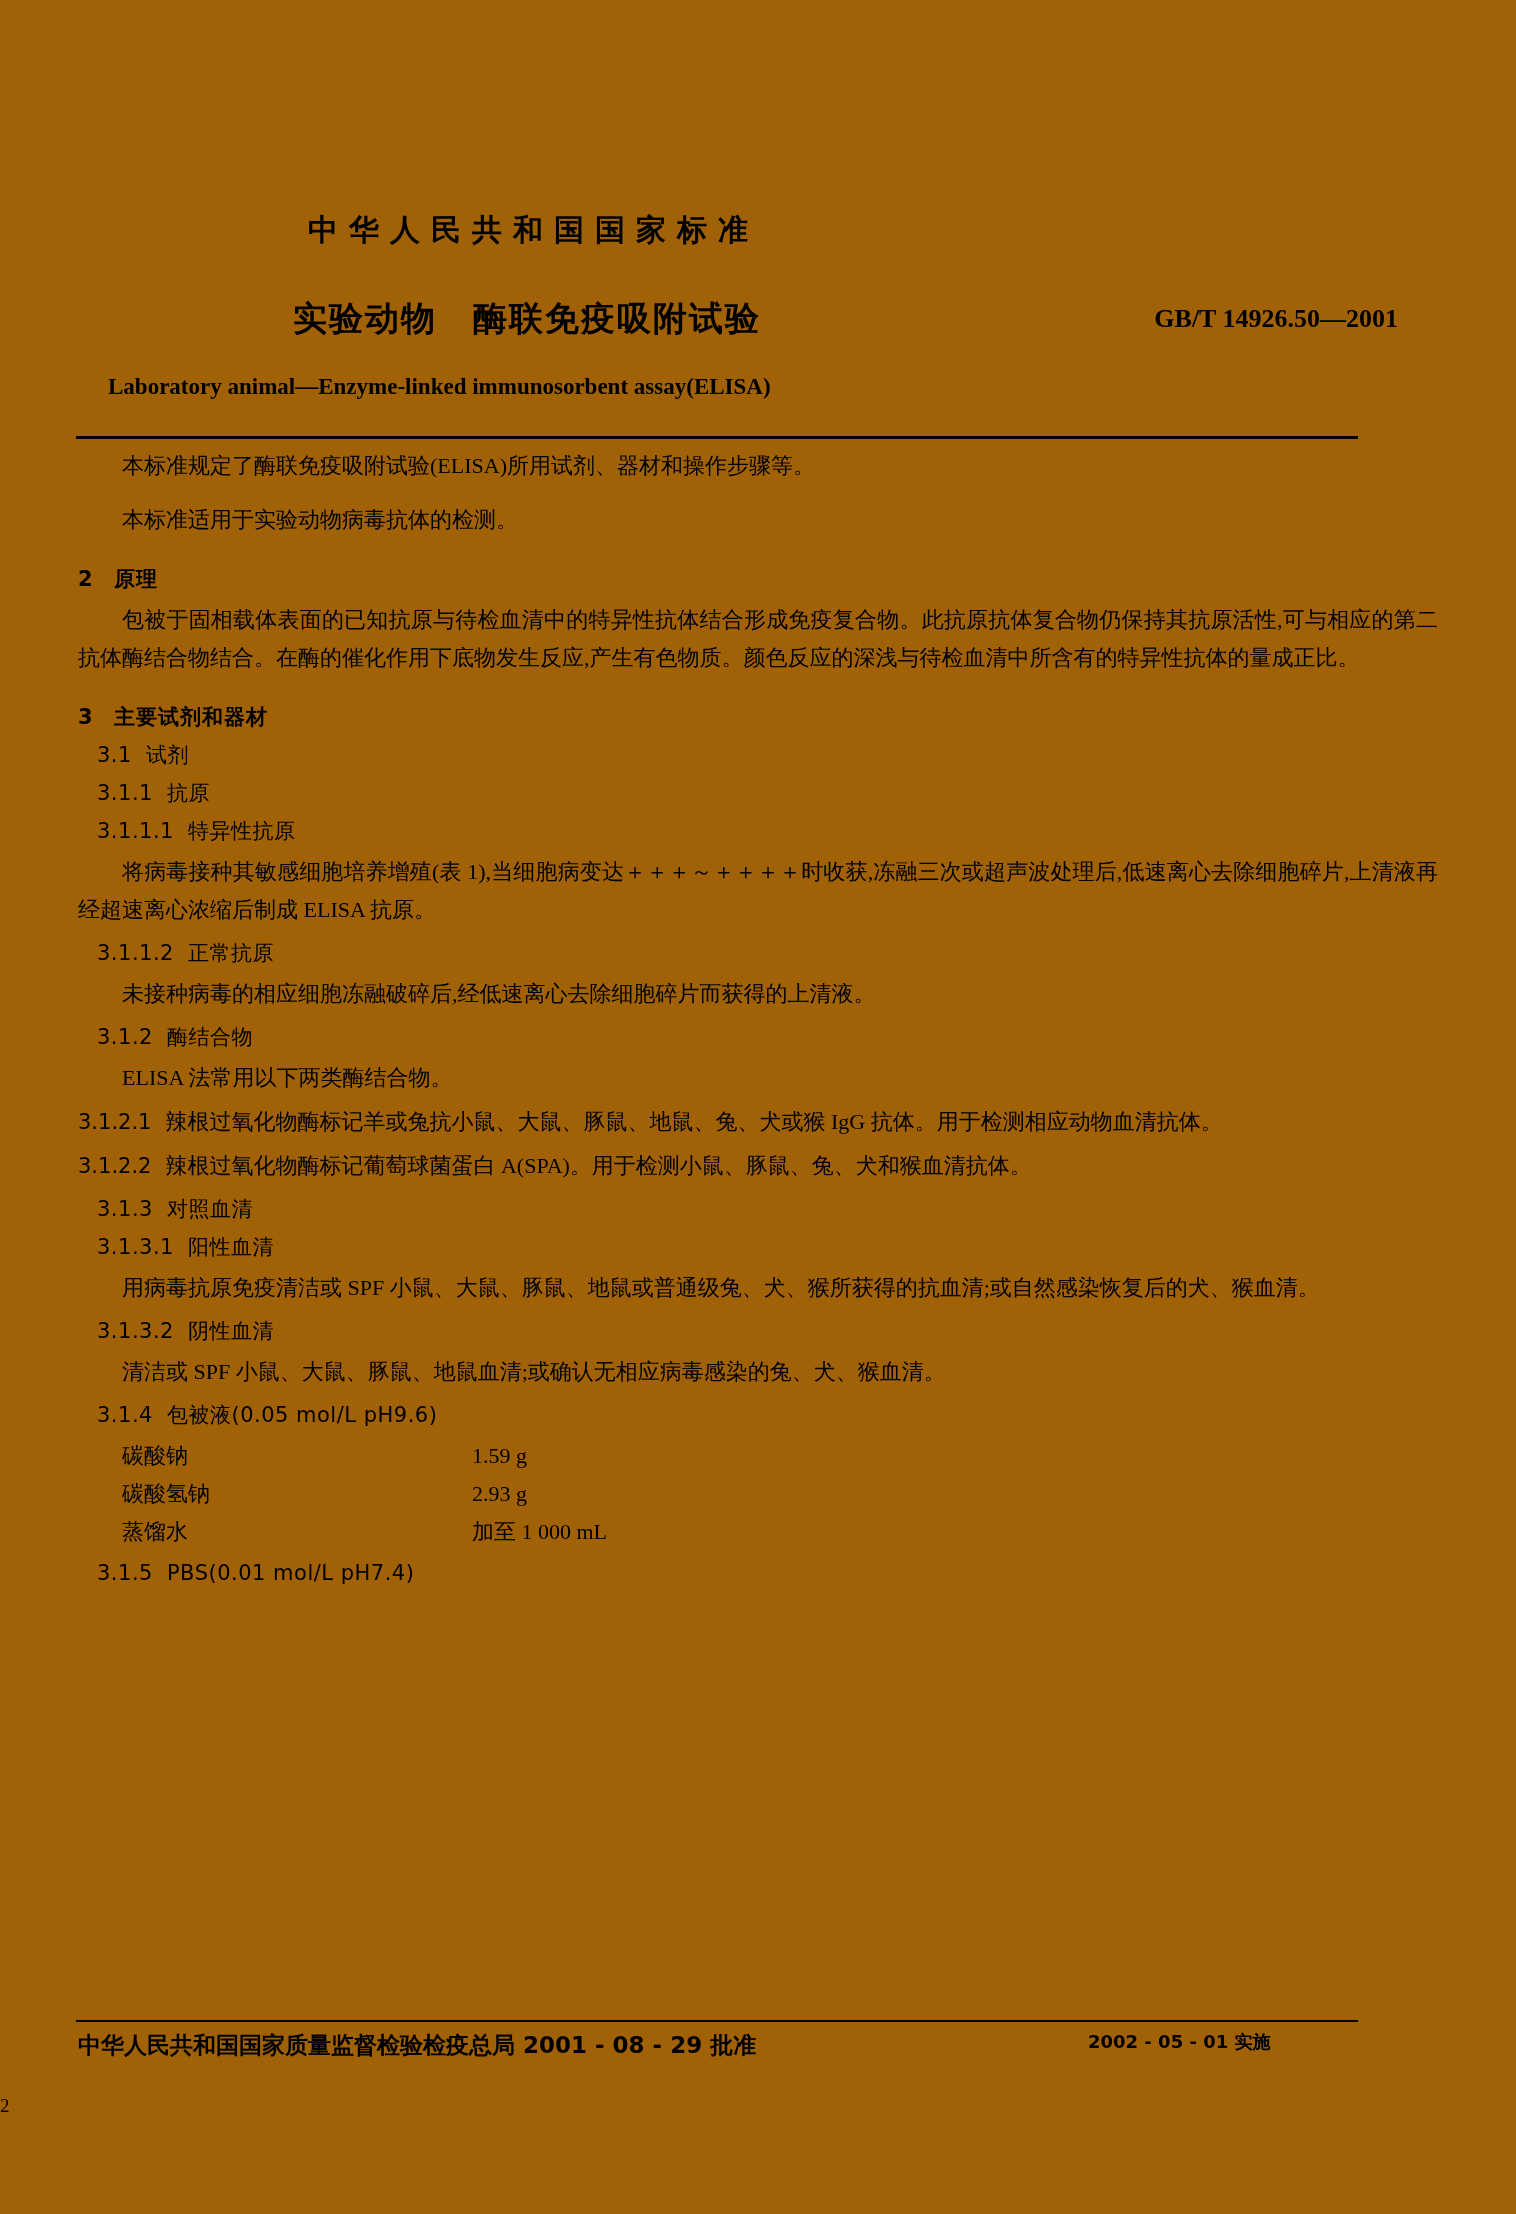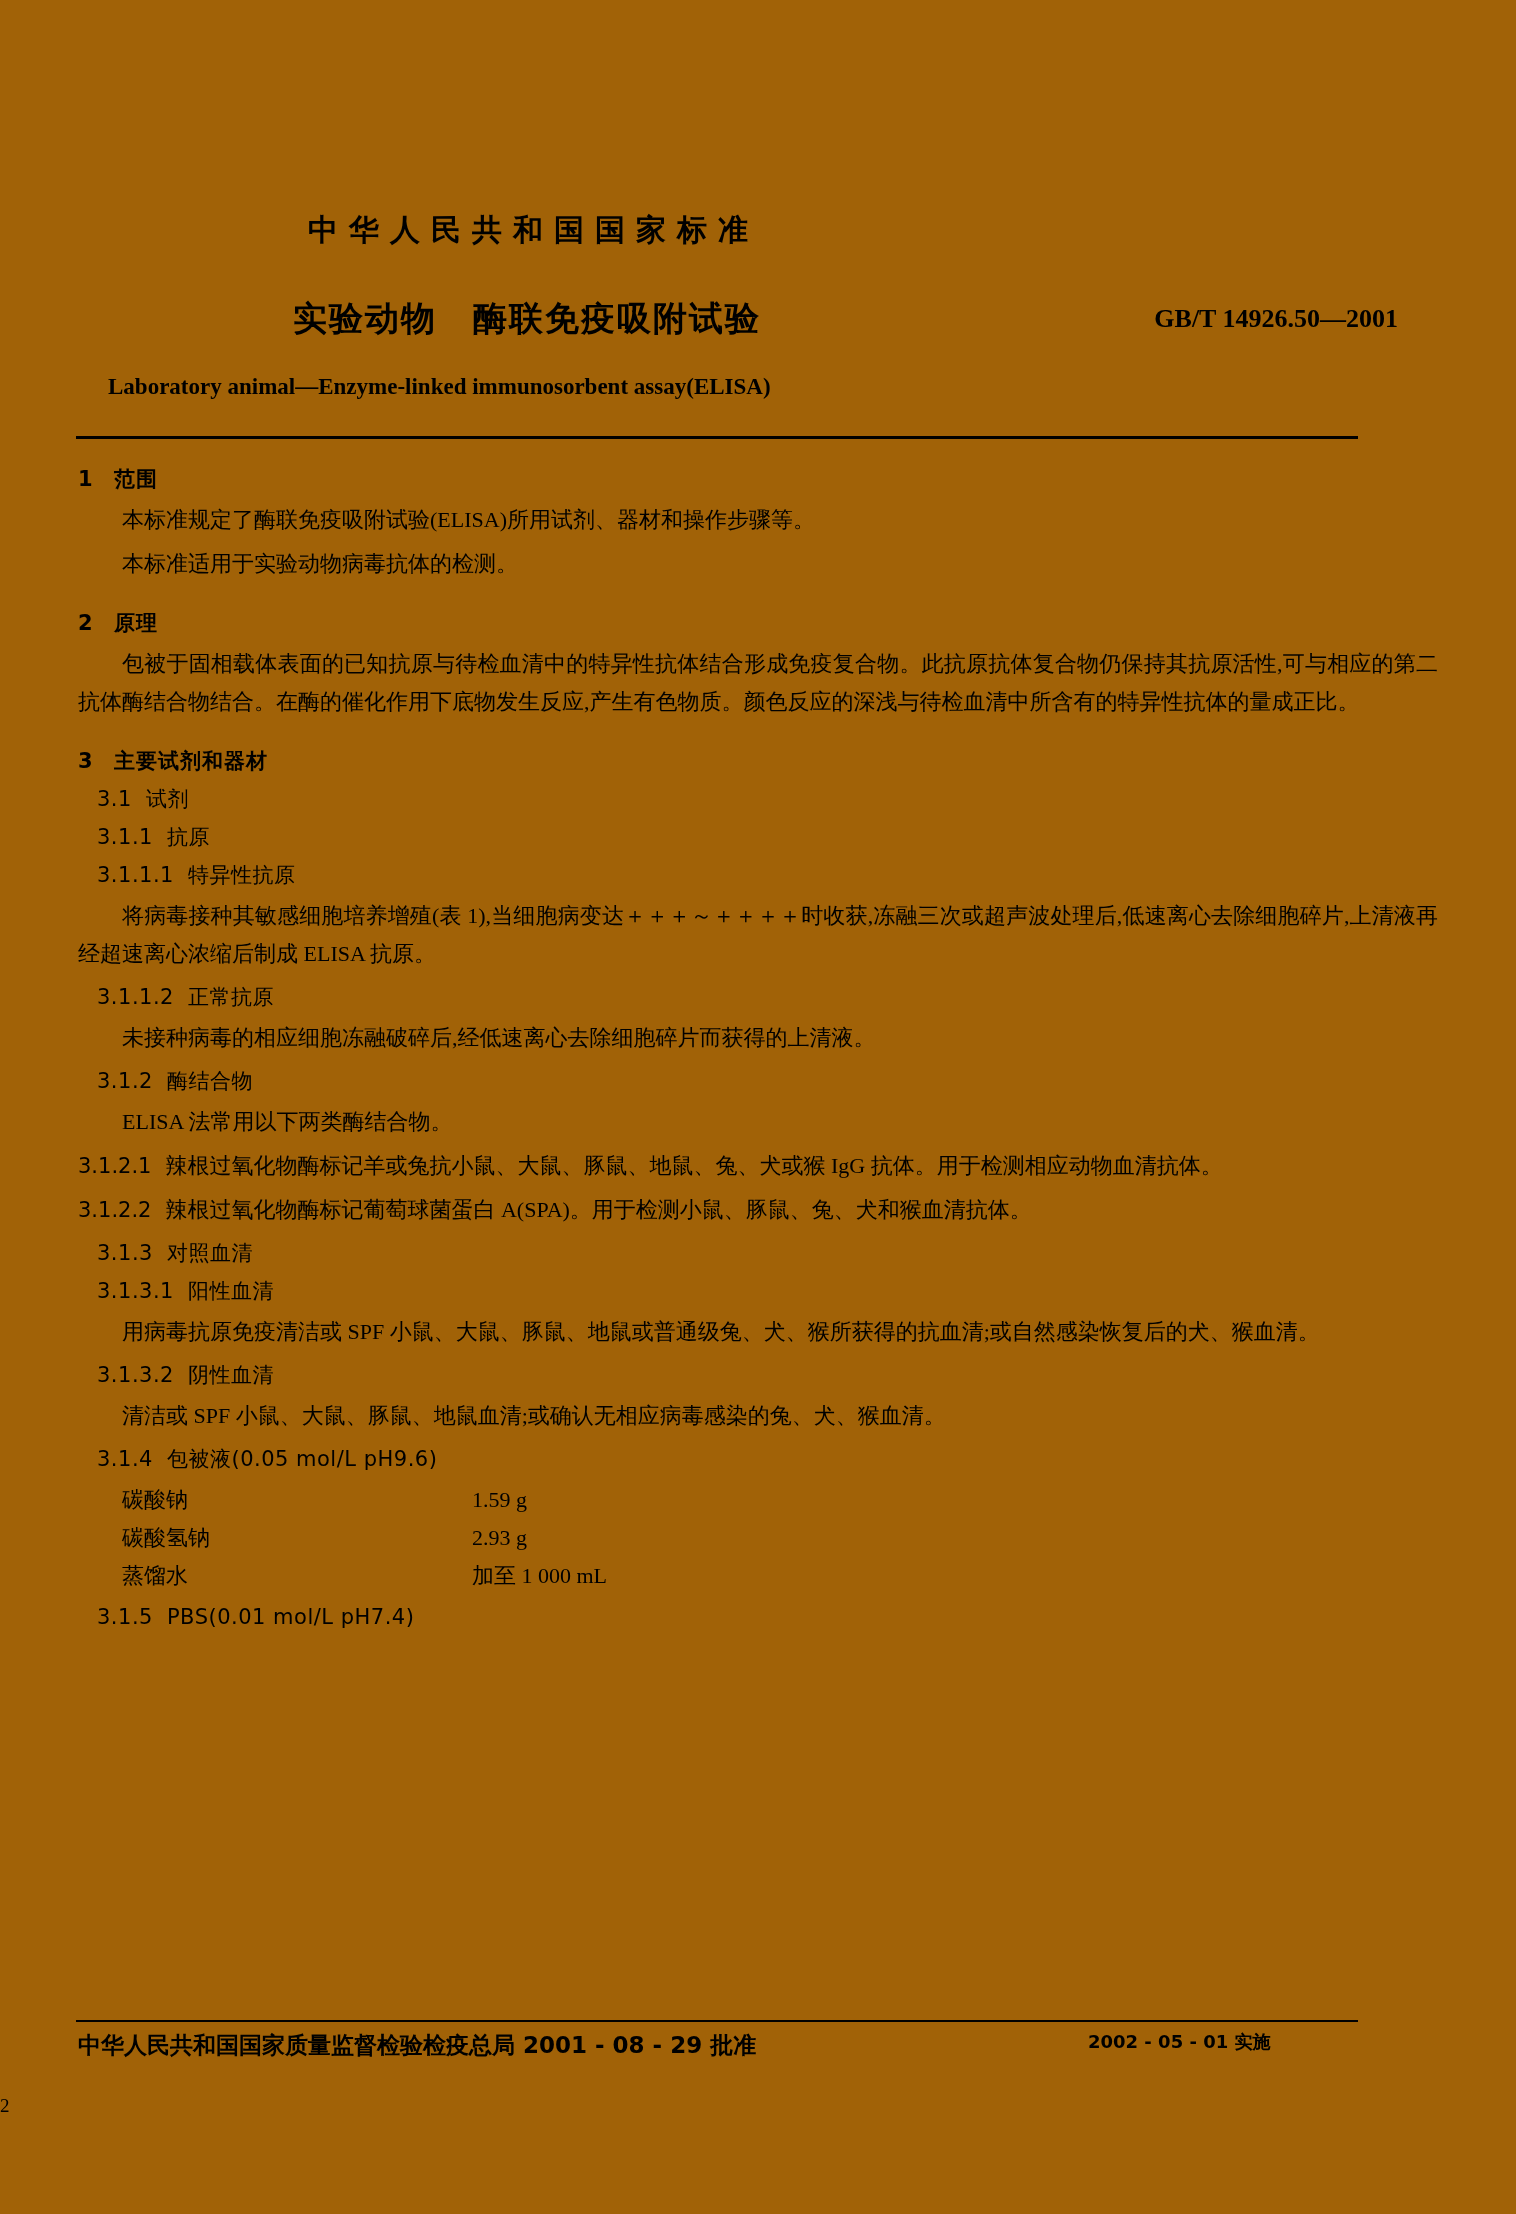--- a/index.html
+++ b/index.html
@@ -101,21 +101,21 @@
     font-size: 22px;
     line-height: 38px;
     margin-top: 8px;
     text-align: justify;
     text-justify: inter-ideograph;
   }
   .indent {
     text-indent: 44px;
   }
   .para-tight {
-    margin-top: 6px;
+    margin-top: 16px;
   }
   .numbered-para {
     font-size: 22px;
     line-height: 38px;
     margin-top: 6px;
     text-align: justify;
     text-justify: inter-ideograph;
   }
   .numbered-para .num {
     font-family: "DejaVu Sans", sans-serif;
@@ -191,23 +191,20 @@
 
     <div class="title-row">
       <div class="doc-title">实验动物　酶联免疫吸附试验</div>
       <div class="doc-number">GB/T 14926.50—2001</div>
     </div>
 
     <div class="doc-title-en">Laboratory animal—Enzyme-linked immunosorbent assay(ELISA)</div>
 
     <div class="rule"></div>
 
-    <div class="sec-head">
-      <span class="num">1</span><span>范围</span>
-    </div>
     <div class="para indent">本标准规定了酶联免疫吸附试验(ELISA)所用试剂、器材和操作步骤等。</div>
     <div class="para indent para-tight">本标准适用于实验动物病毒抗体的检测。</div>
 
     <div class="sec-head">
       <span class="num">2</span><span>原理</span>
     </div>
     <div class="para indent">包被于固相载体表面的已知抗原与待检血清中的特异性抗体结合形成免疫复合物。此抗原抗体复合物仍保持其抗原活性,可与相应的第二抗体酶结合物结合。在酶的催化作用下底物发生反应,产生有色物质。颜色反应的深浅与待检血清中所含有的特异性抗体的量成正比。</div>
 
     <div class="sec-head">
       <span class="num">3</span><span>主要试剂和器材</span>

